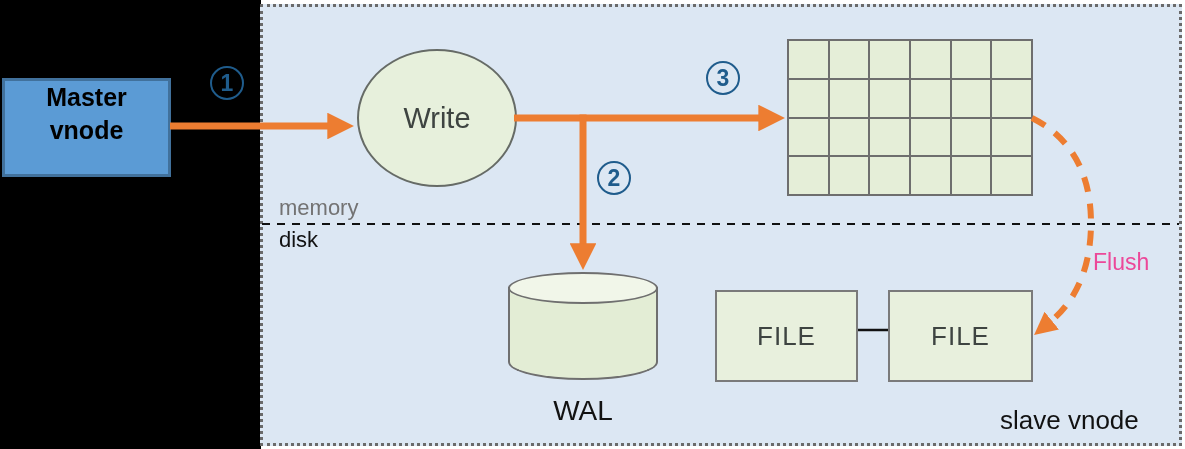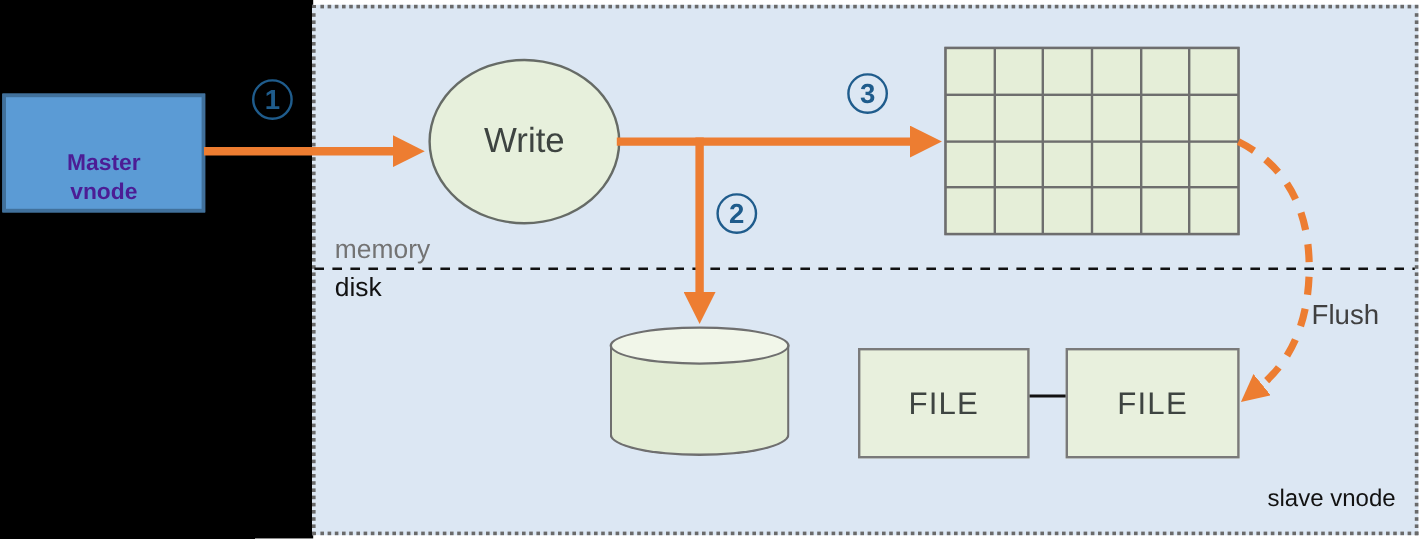--- a/index.html
+++ b/index.html
@@ -5,22 +5,22 @@
   html,body{margin:0;padding:0;background:#ffffff;}
   body{font-family:"Liberation Sans","DejaVu Sans",sans-serif;}
   #canvas{position:relative;width:1185px;height:449px;overflow:hidden;background:#ffffff;}
   .abs{position:absolute;box-sizing:border-box;}
 
   #backdrop{left:0;top:0;width:261px;height:449px;background:#000000;}
 
   #panel{left:260px;top:4px;width:922px;height:442px;background:#DCE7F3;border:3px dotted #6a6a6a;}
 
   #master-box{left:2px;top:78px;width:169px;height:99px;background:#5B9BD5;border:3px solid #41719C;
-    display:flex;align-items:flex-end;justify-content:center;text-align:center;
-    color:#4c1d95;font-size:19px;font-weight:600;line-height:1.3;padding:0 28px;}
+    display:flex;align-items:flex-start;justify-content:center;text-align:center;
+    color:#000000;font-size:25px;font-weight:600;line-height:1.3;padding:0 28px;}
 
   .step-badge{width:34px;height:34px;border-radius:50%;border:2.5px solid #1F5C8C;color:#1F5C8C;
     display:flex;align-items:center;justify-content:center;font-size:23px;font-weight:600;}
   #step-1{left:210px;top:66px;}
   #step-2{left:597px;top:161px;}
   #step-3{left:706px;top:61px;}
 
   #write-ellipse{left:357px;top:49px;width:160px;height:138px;border-radius:50%;
     background:#E7F0DC;border:2.5px solid #666B66;display:flex;align-items:center;justify-content:center;
     color:#3E4441;font-size:29px;}
@@ -35,22 +35,22 @@
     border:2.5px solid #6F6F6F;border-radius:50%;}
   #wal-label{left:533px;top:395px;width:100px;text-align:center;color:#121212;font-size:28px;}
 
   .file-box{top:290px;height:92px;background:#E8F0DD;border:2.5px solid #7A7A7A;
     display:flex;align-items:center;justify-content:center;color:#3E4441;font-size:26px;letter-spacing:1px;}
   #file-box-1{left:715px;width:143px;}
   #file-box-2{left:888px;width:145px;}
 
   #memory-label{left:279px;top:195px;color:#737373;font-size:22px;}
   #disk-label{left:279px;top:227px;color:#121212;font-size:22px;}
-  #flush-label{left:1093px;top:249px;color:#404040;font-size:23px;}
-  #slave-vnode-label{left:1000px;top:405px;width:163px;text-align:right;color:#121212;font-size:20px;}
+  #flush-label{left:1093px;top:249px;color:#ec4899;font-size:23px;}
+  #slave-vnode-label{left:1000px;top:405px;width:163px;text-align:left;color:#121212;font-size:26px;}
 
   #arrow-layer{left:0;top:0;width:1185px;height:449px;pointer-events:none;}
 </style>
 </head>
 <body>
 
 <div id="canvas">
 
   <div id="backdrop" class="abs"></div>
 
@@ -96,20 +96,21 @@
       <div class="cell"></div>
       <div class="cell"></div>
       <div class="cell"></div>
       <div class="cell"></div>
       <div class="cell"></div>
       <div class="cell"></div>
     </div>
 
   <div id="wal-body" class="abs"></div>
   <div id="wal-top" class="abs"></div>
+  <div id="wal-label" class="abs">WAL</div>
 
   <div id="file-box-1" class="file-box abs">
     <span>FILE</span>
   </div>
   <div id="file-box-2" class="file-box abs">
     <span>FILE</span>
   </div>
 
   <div id="memory-label" class="abs">memory</div>
   <div id="disk-label" class="abs">disk</div>

